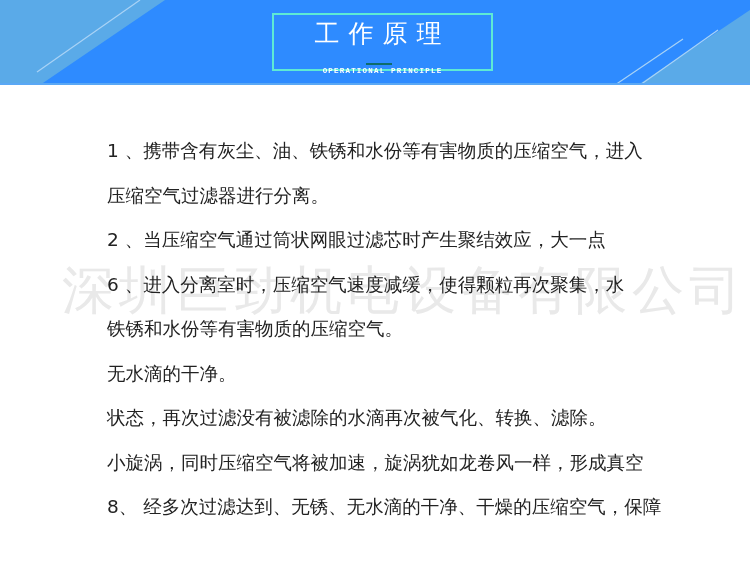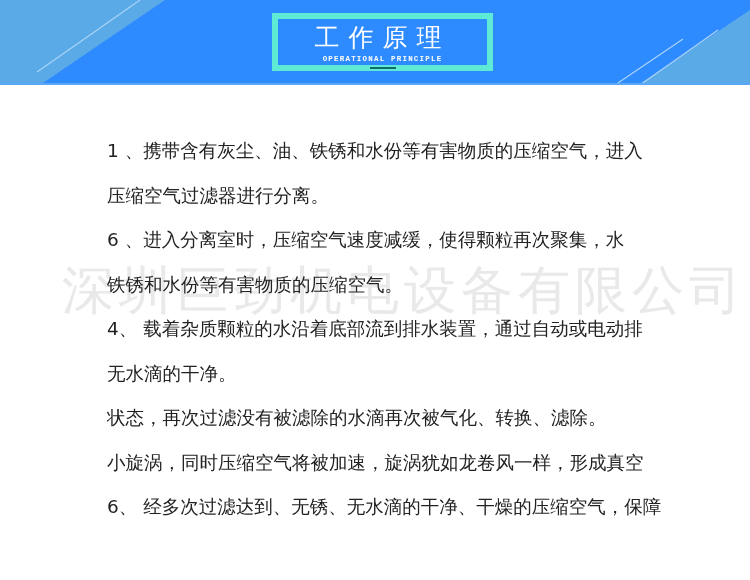--- a/index.html
+++ b/index.html
@@ -12,29 +12,29 @@
       position: absolute; left: 0; top: 0; width: 750px; height: 85px;
       background: #2e8bff; overflow: hidden;
     }
     .banner svg { position: absolute; left: 0; top: 0; }
     .banner-bottom {
       position: absolute; left: 0; top: 83px; width: 750px; height: 2px;
       background: #5aa8f5;
     }
     .title-box {
       position: absolute; left: 272px; top: 13px; width: 221px; height: 58px;
-      border: 6px solid #5eead4; box-sizing: border-box;
+      border: 2px solid #5eead4; box-sizing: border-box;
     }
     .title-cn {
       position: absolute; left: 0; top: 2px; width: 100%; text-align: center;
       color: #ffffff; font-size: 25px; letter-spacing: 9px; font-weight: 300;
       font-family: "DejaVu Serif", serif;
     }
     .title-en {
-      position: absolute; left: 0; top: 36px; width: 100%; text-align: center;
+      position: absolute; left: 0; top: 52px; width: 100%; text-align: center;
       color: #ffffff; font-size: 7.5px; letter-spacing: 1.2px;
       font-family: "Liberation Mono", monospace; font-weight: bold;
     }
     .title-underline {
       position: absolute; left: 92px; top: 48px; width: 26px; height: 2px;
       background: #0e6d6b;
     }
     .watermark {
       position: absolute; left: 62px; top: 256px; width: 700px;
       font-size: 52px; color: #e9e9e9; letter-spacing: 5px; white-space: nowrap;
@@ -63,20 +63,20 @@
     <div class="title-en">OPERATIONAL PRINCIPLE</div>
     <div class="title-underline"></div>
   </div>
 </div>
 
 <div class="watermark">深圳巨劲机电设备有限公司</div>
 
 <div class="content">
   <p>1 、携带含有灰尘、油、铁锈和水份等有害物质的压缩空气，进入</p>
   <p>压缩空气过滤器进行分离。</p>
+  <p>2 、当压缩空气通过筒状网眼过滤芯时产生聚结效应，大一点</p>
   <p>6 、进入分离室时，压缩空气速度减缓，使得颗粒再次聚集，水</p>
   <p>铁锈和水份等有害物质的压缩空气。</p>
-  <p>4、 载着杂质颗粒的水沿着底部流到排水装置，通过自动或电动排</p>
   <p>无水滴的干净。</p>
   <p>状态，再次过滤没有被滤除的水滴再次被气化、转换、滤除。</p>
   <p>小旋涡，同时压缩空气将被加速，旋涡犹如龙卷风一样，形成真空</p>
-  <p>6、 经多次过滤达到、无锈、无水滴的干净、干燥的压缩空气，保障</p>
+  <p>8、 经多次过滤达到、无锈、无水滴的干净、干燥的压缩空气，保障</p>
 </div>
 
 </body></html>

